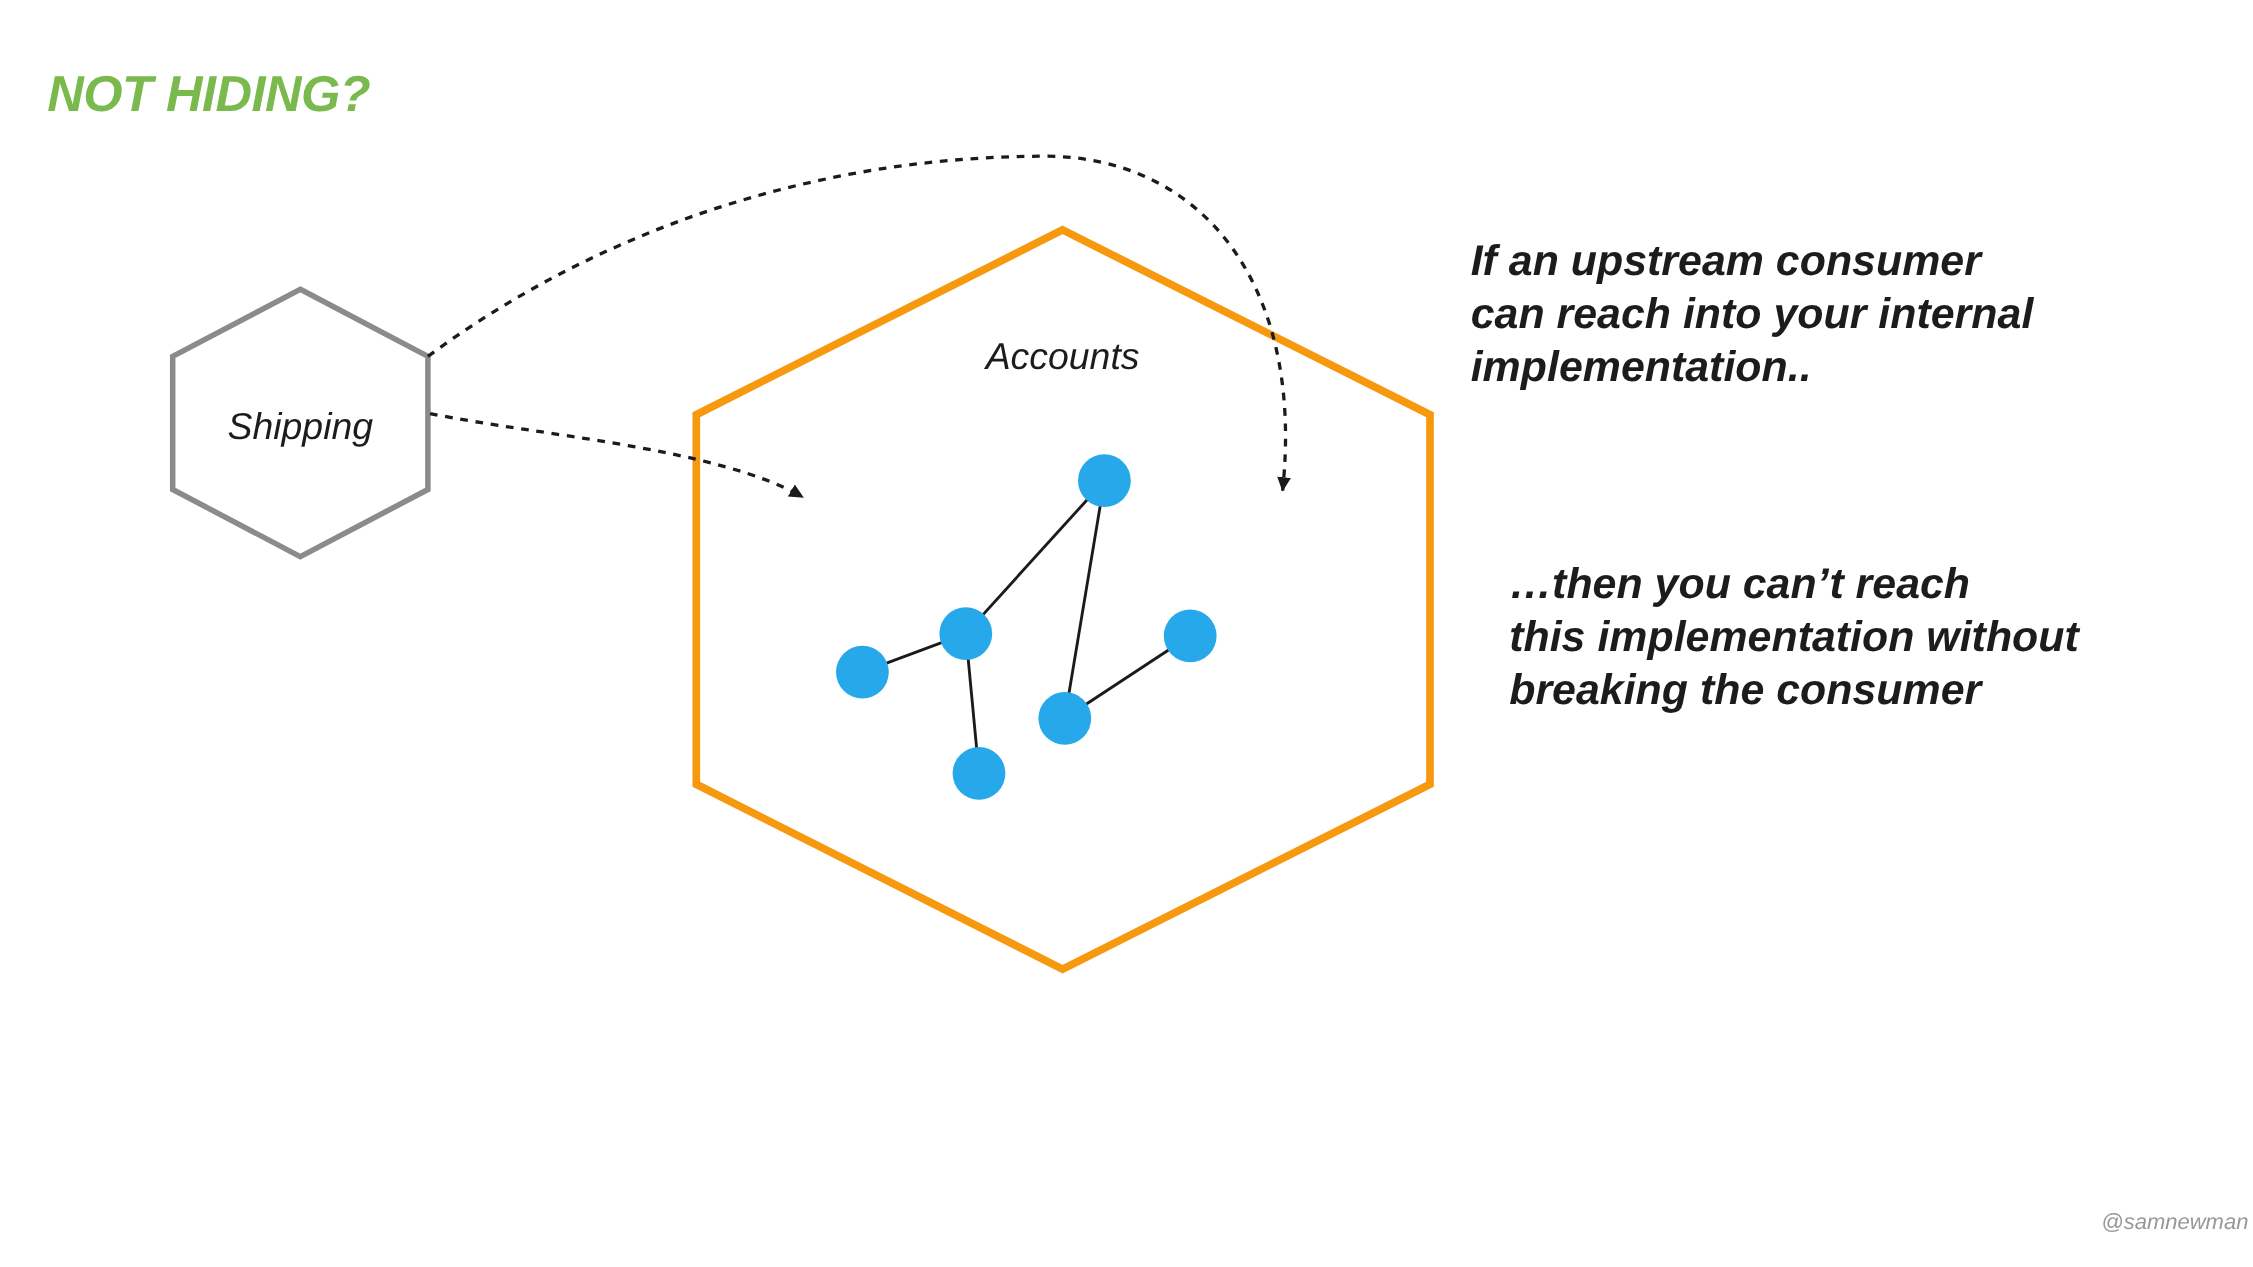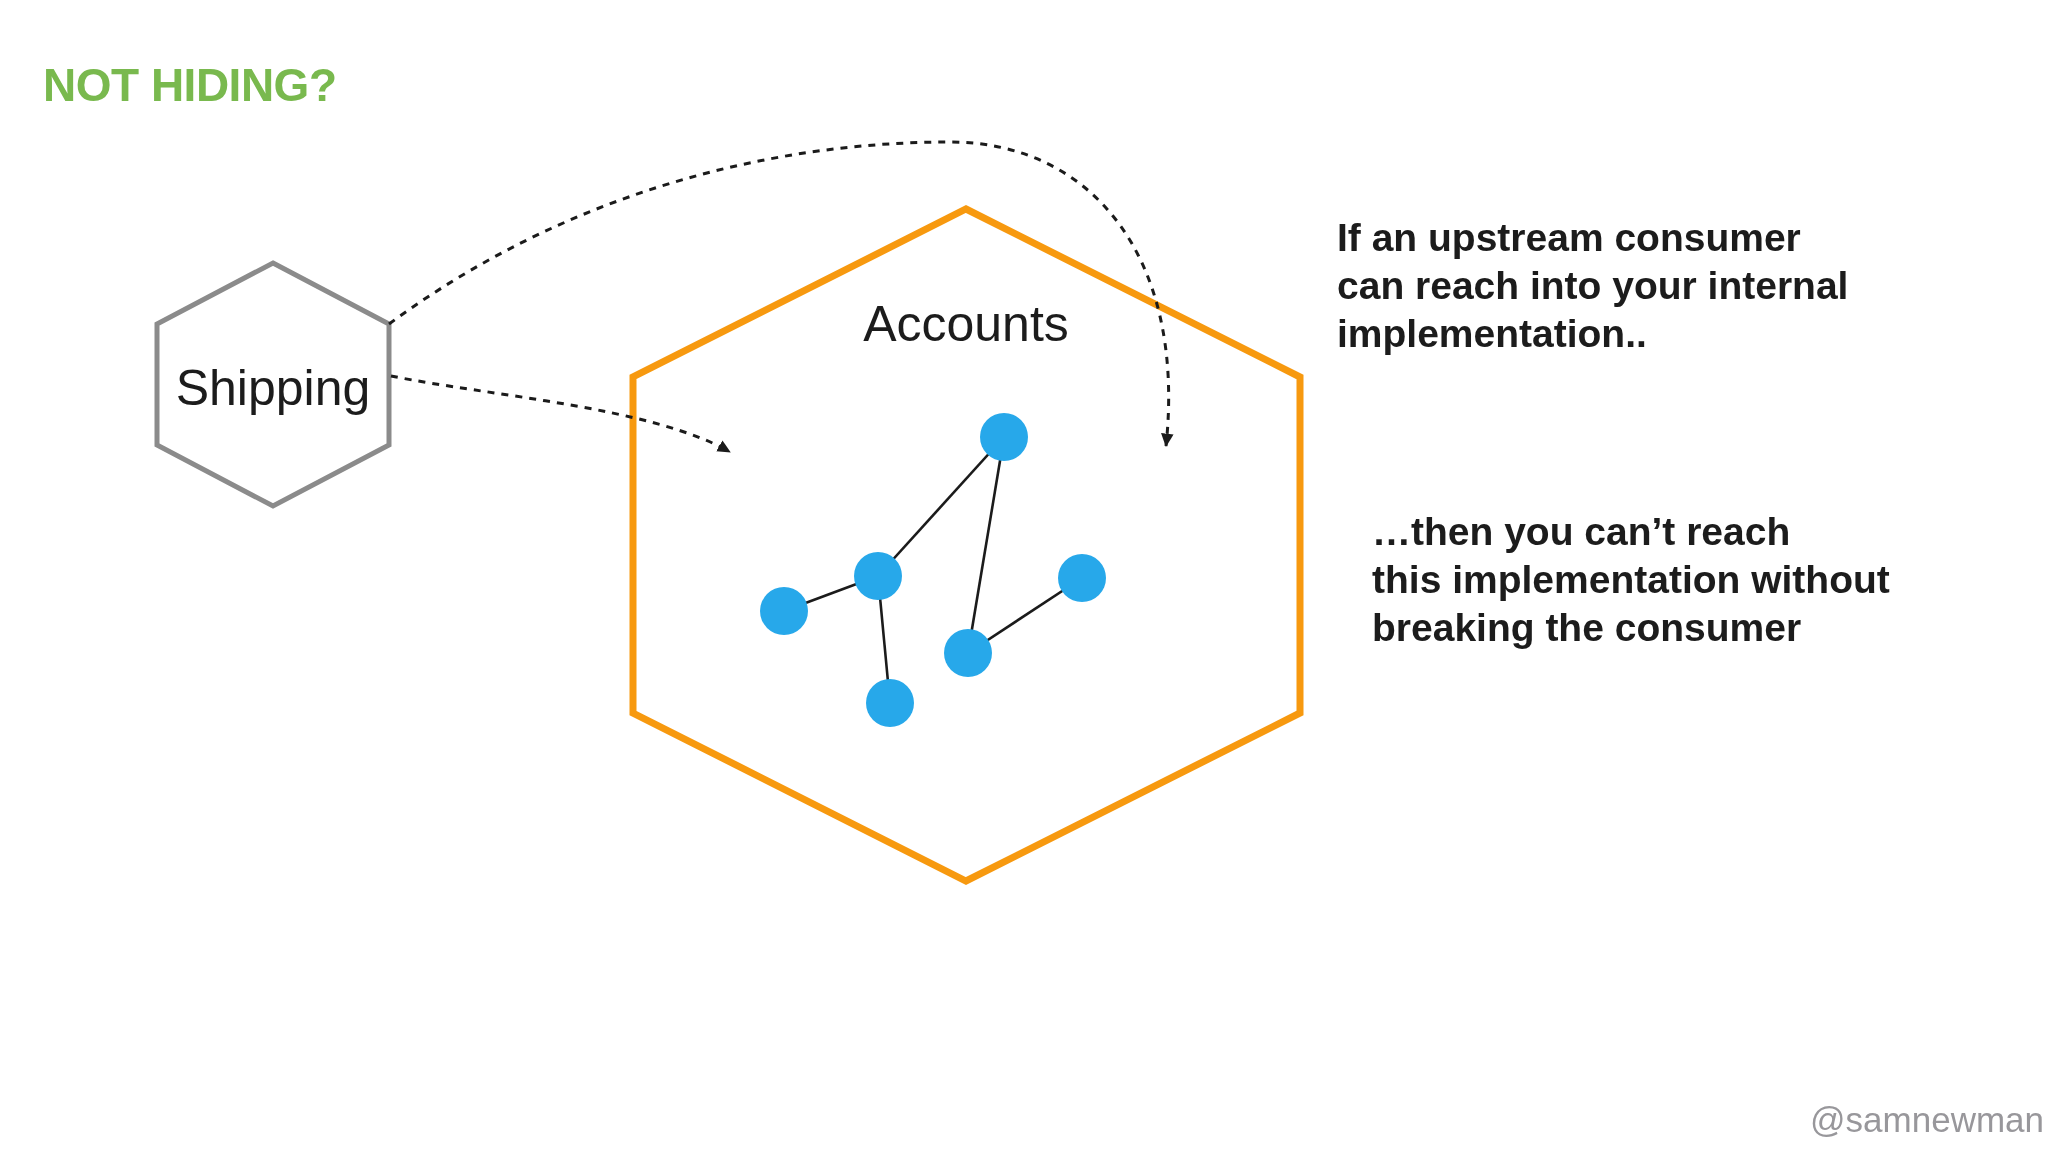--- a/index.html
+++ b/index.html
@@ -2,48 +2,49 @@
 <html style="--background: #FFFFFF; --title-green: #79B94E; --hex-orange: #F7990F; --hex-gray: #8B8B8B; --node-blue: #27A8EA; --text-black: #1C1C1C; --watermark-gray: #98979B;"><head>
 <meta charset="utf-8">
 <style>
   html,body{margin:0;padding:0;background:#ffffff;}
   .slide{
     position:relative;
     width:2048px;height:1152px;
     background:var(--background,#ffffff);
     font-family:"Liberation Sans","DejaVu Sans",sans-serif;
     overflow:hidden;
+    font-style:italic;
   }
   .diagram-svg{position:absolute;left:0;top:0;width:2048px;height:1152px;}
 
   .slide-title{
     position:absolute;left:43px;top:62px;
     font-size:46px;font-weight:bold;letter-spacing:-0.5px;line-height:1;
     color:var(--title-green,#79B94E);
     white-space:nowrap;
   }
   .hex-label{
     position:absolute;text-align:center;
-    font-size:50px;line-height:42px;color:var(--text-black,#1d1d1d);
+    font-size:34px;line-height:42px;color:var(--text-black,#1d1d1d);
   }
   .shipping-label{left:157px;top:367px;width:232px;}
   .accounts-label{left:766px;top:303px;width:400px;}
 
   .callout{
     position:absolute;
     font-size:39px;font-weight:bold;line-height:48px;
     color:var(--text-black,#1c1c1c);
     white-space:pre-line;
   }
   .callout-upstream{left:1337px;top:214px;width:640px;}
   .callout-consequence{left:1372px;top:508px;width:660px;}
 
   .watermark{
     position:absolute;right:4px;top:1100px;
-    font-size:35px;color:var(--watermark-gray,#98979B);
+    font-size:20px;color:var(--watermark-gray,#98979B);
     white-space:nowrap;
   }
 
   
   .hex-shipping{fill:#ffffff;stroke:var(--hex-gray,#8B8B8B);stroke-width:5;stroke-linejoin:miter;}
   .hex-accounts{fill:#ffffff;stroke:var(--hex-orange,#F7990F);stroke-width:7;stroke-linejoin:miter;}
   .dotted-arrow{fill:none;stroke:#1b1b1b;stroke-width:3;stroke-dasharray:7 7;}
   .graph-edge{stroke:#1b1b1b;stroke-width:2.6;}
   .graph-node{fill:var(--node-blue,#27A8EA);}
   .arrowhead{fill:#1b1b1b;}

